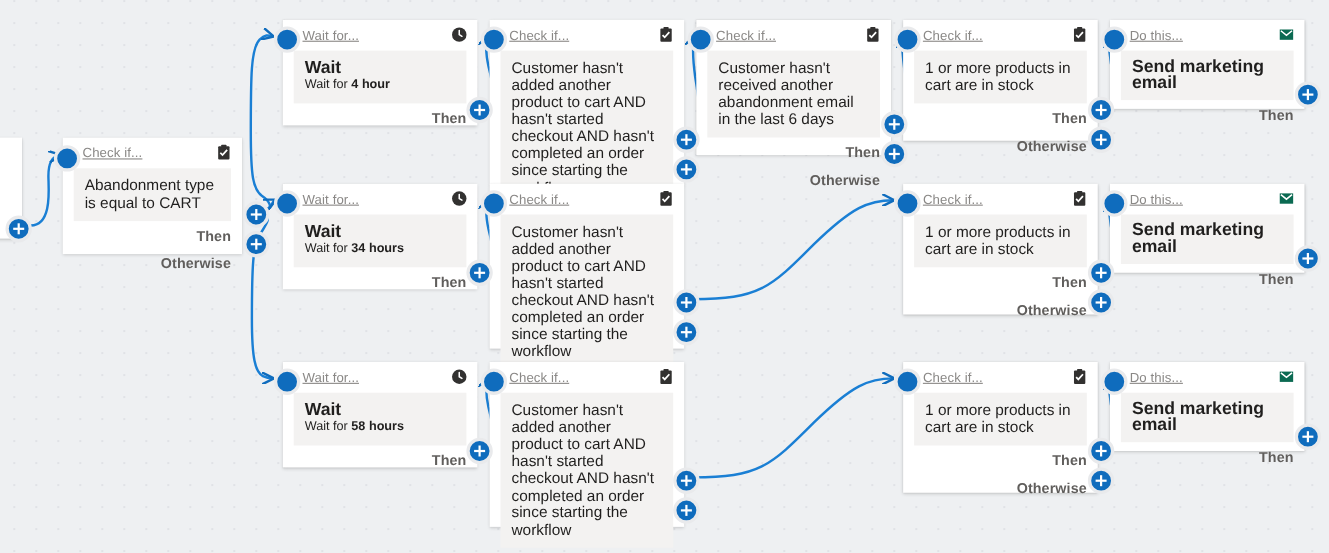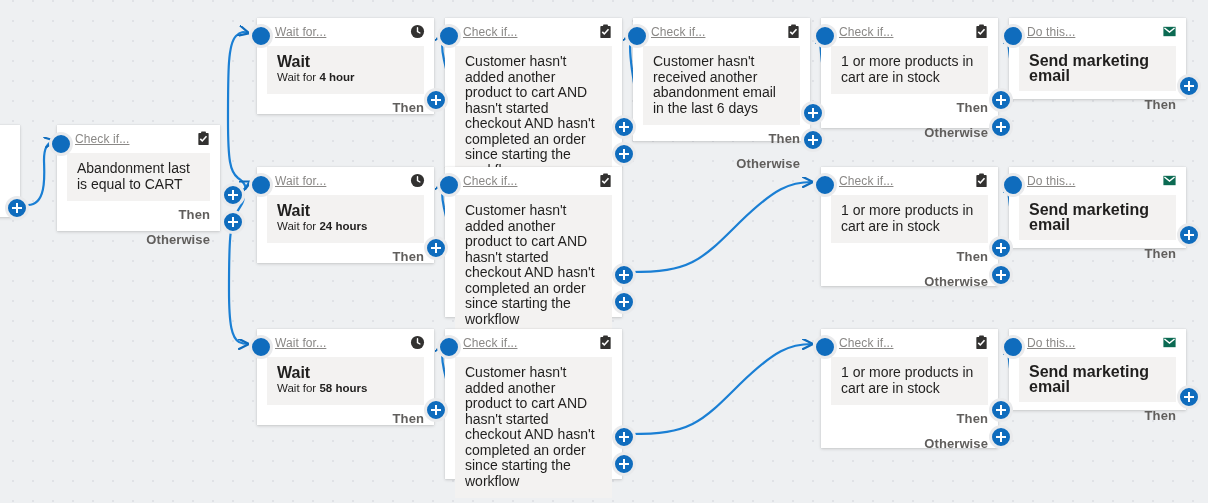--- a/index.html
+++ b/index.html
@@ -181,21 +181,21 @@
   <div class="card" style="left:57px; top:125px; width:163px; height:106px;">
     <div class="card-head">
       <span class="card-head-title">Check if...</span>
       <svg class="head-icon" viewBox="0 0 16 16">
         <rect x="2.5" y="2" width="11" height="13" rx="1" fill="#323130"></rect>
         <rect x="5.5" y="0.6" width="5" height="2.6" rx="0.6" fill="#323130"></rect>
         <path d="M4.6 8.4 L6.7 10.6 L11.2 5.6" fill="none" stroke="#ffffff" stroke-width="1.7"></path>
       </svg>
     </div>
     <div class="card-body">
-      <div class="body-cond">Abandonment last is equal to CART</div>
+      <div class="body-cond">Abandonment type is equal to CART</div>
     </div>
     <div class="port-row">
       <span class="port-label">Then</span>
     </div>
     <div class="port-row" style="height:22px;">
       <span class="port-label">Otherwise</span>
     </div>
   </div>
   <div class="plus-btn" style="left:221px; top:183px;"></div>
   <div class="plus-btn" style="left:221px; top:210px;"></div>
@@ -313,21 +313,21 @@
     <div class="card-head">
       <span class="card-head-title">Wait for...</span>
       <svg class="head-icon" viewBox="0 0 16 16">
         <circle cx="8" cy="8" r="7" fill="#323130"></circle>
         <path d="M8 4 L8 8 L10.6 9.6" fill="none" stroke="#ffffff" stroke-width="1.5" stroke-linecap="round"></path>
       </svg>
     </div>
     <div class="card-body">
       <div class="body-title">Wait</div>
       <div class="body-sub">
-        <span>Wait for </span><b>24 hours</b>
+        <span>Wait for </span><b>34 hours</b>
       </div>
     </div>
     <div class="port-row">
       <span class="port-label">Then</span>
     </div>
   </div>
   <div class="plus-btn" style="left:424px; top:236px;"></div>
 
   <div class="node-dot" style="left:437px; top:173px;"></div>
   <div class="card" style="left:445px; top:167px; width:177px; height:150px;">

